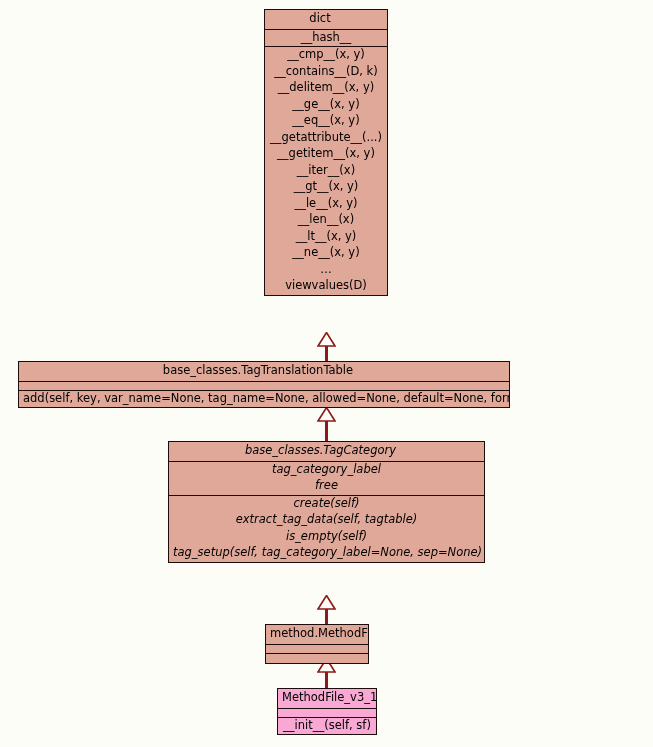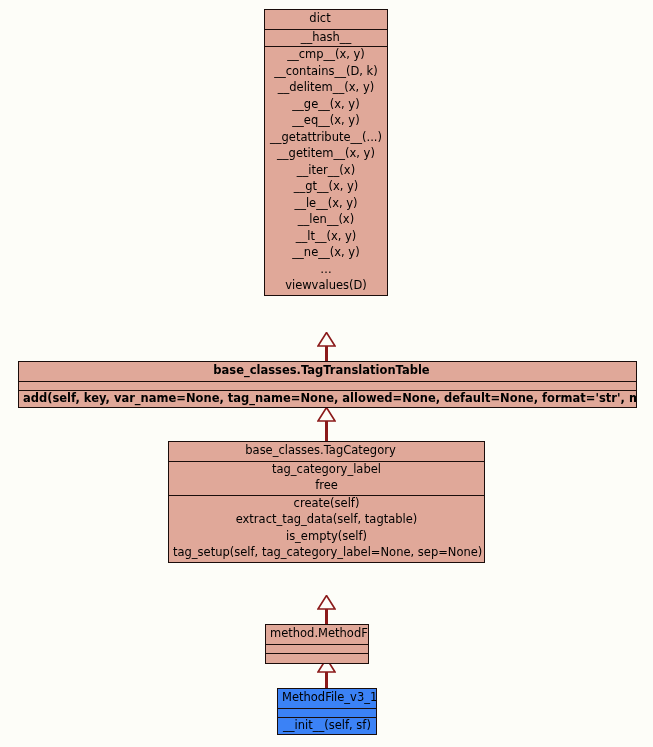--- a/index.html
+++ b/index.html
@@ -24,21 +24,21 @@
   
   .uml-class {
     position: absolute;
     box-sizing: border-box;
     border: 1px solid #1a0d0b;
     background: #e0a899;
     font-size: 11.5px;
     color: #000000;
     line-height: 1.0;
   }
-  .uml-class.light { background: #3b82f6; }
+  .uml-class.light { background: #f9a8d4; }
 
   .compartment {
     box-sizing: border-box;
     border-bottom: 1px solid #1a0d0b;
     padding: 0;
   }
   .compartment:last-child { border-bottom: none; }
 
   .compartment.empty { height: 9px; }
 
@@ -111,31 +111,31 @@
       <div class="row">__gt__(x, y)</div>
       <div class="row">__le__(x, y)</div>
       <div class="row">__len__(x)</div>
       <div class="row">__lt__(x, y)</div>
       <div class="row">__ne__(x, y)</div>
       <div class="row center">…</div>
       <div class="row">viewvalues(D)</div>
     </div>
   </div>
 
-  <div class="uml-class" style="left:18px; top:361px; width:619px;font-weight:bold;">
+  <div class="uml-class" style="left:18px; top:361px; width:492px;">
     <div class="compartment">
       <div class="cls-title">base_classes.TagTranslationTable</div>
     </div>
     <div class="compartment empty"></div>
     <div class="compartment">
       <div class="row center">add(self, key, var_name=None, tag_name=None, allowed=None, default=None, format='str', missing=True)</div>
     </div>
   </div>
 
-  <div class="uml-class" style="left:168px; top:441px; width:317px;">
+  <div class="uml-class" style="left:168px; top:441px; width:317px;font-style:italic;">
     <div class="compartment">
       <div class="cls-title">base_classes.TagCategory</div>
     </div>
     <div class="compartment">
       <div class="row">tag_category_label</div>
       <div class="row">free</div>
     </div>
     <div class="compartment">
       <div class="row">create(self)</div>
       <div class="row">extract_tag_data(self, tagtable)</div>

